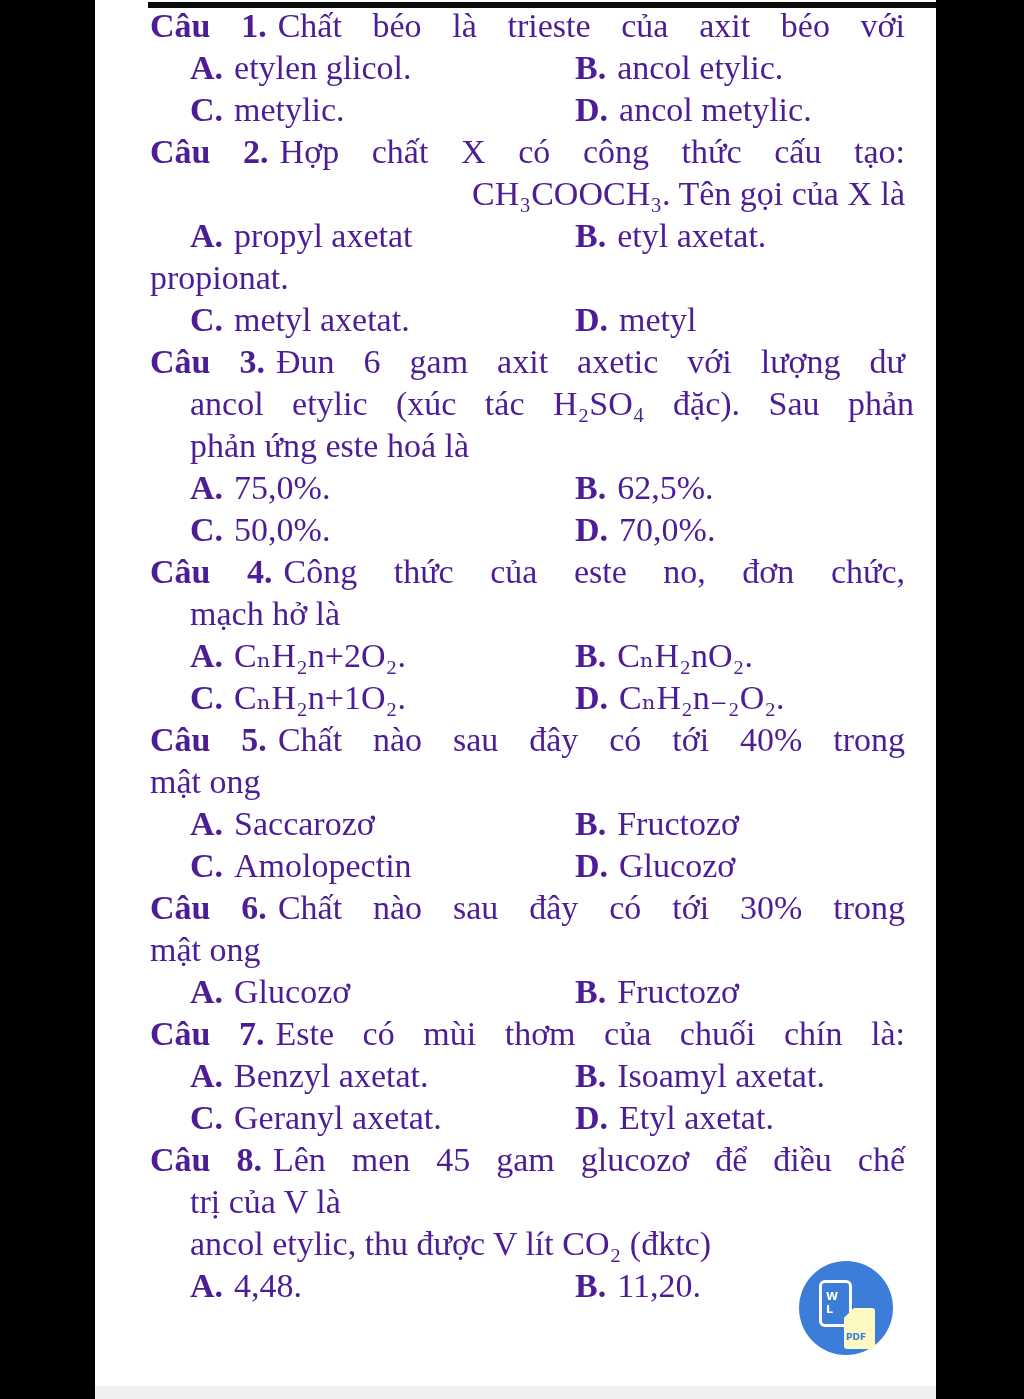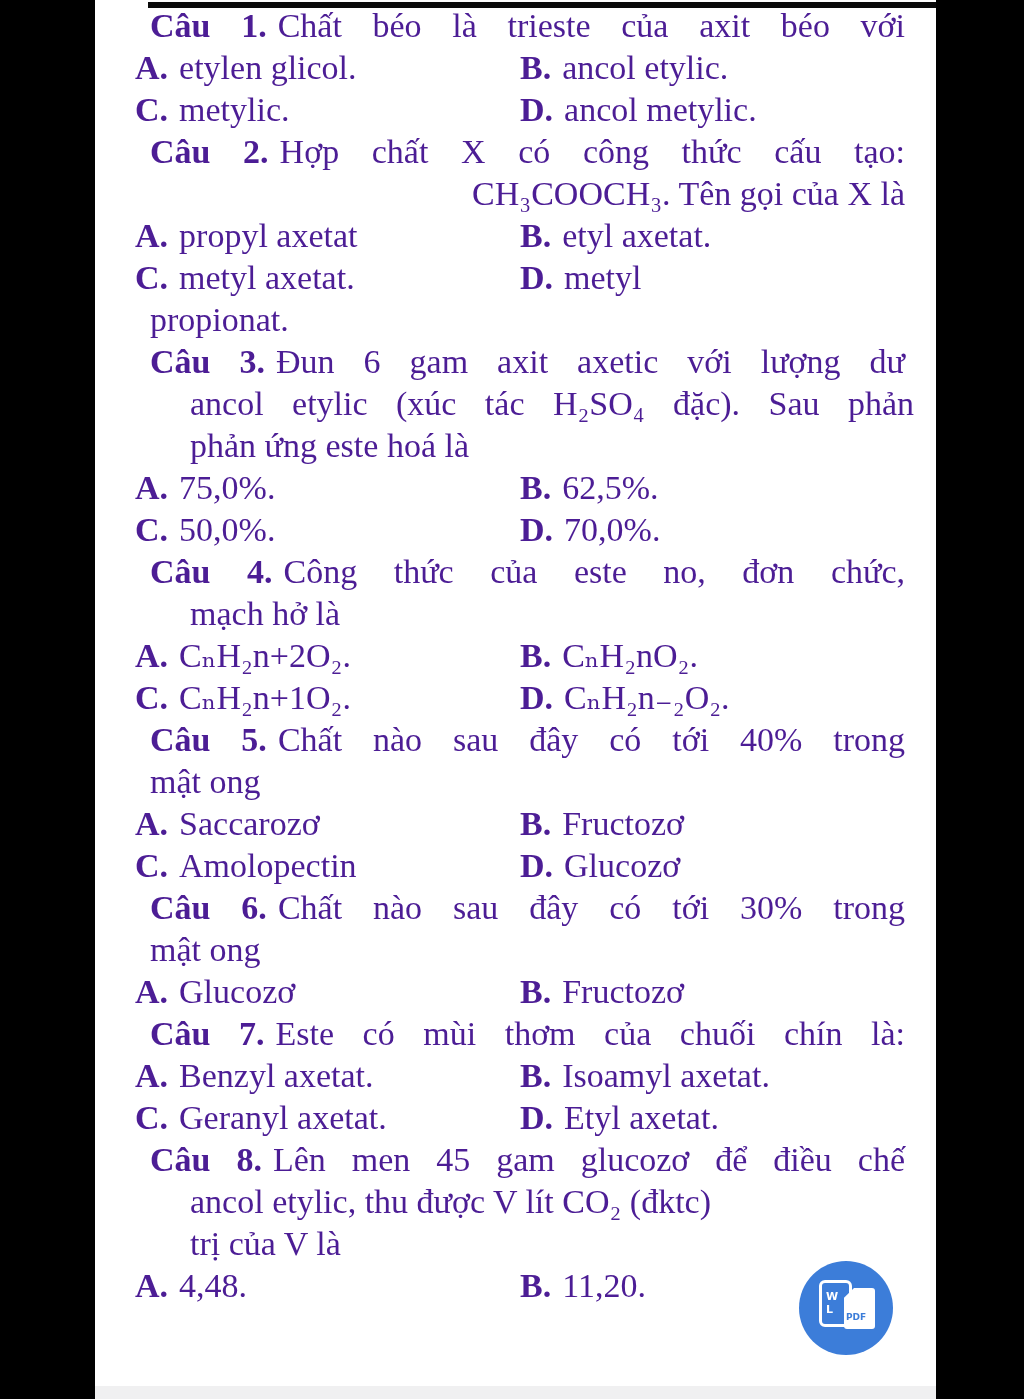--- a/index.html
+++ b/index.html
@@ -13,41 +13,41 @@
   .bar.right{left:936px;width:88px}
   .content{position:absolute;left:95px;top:0;width:841px;height:1399px;background:#fff;overflow:hidden}
   .top-rule{position:absolute;left:53px;top:2px;width:788px;height:6px;background:#0a0a0a}
   .doc{position:absolute;left:0;top:5px;width:841px}
   .row{height:42px;line-height:42px;font-size:34px;color:#4c1d95;white-space:nowrap}
   .row.q{padding-left:55px;padding-right:31px}
   .row.cont{padding-left:95px;padding-right:22px}
   .row.flush{padding-left:55px;padding-right:31px}
   .row.center{padding-left:55px;padding-right:31px;text-align:right}
   .row.justify{white-space:normal;text-align:justify;text-align-last:justify;overflow:hidden}
-  .row.opts{display:flex;padding-left:40px;padding-right:10px}
+  .row.opts{display:flex;padding-left:95px;padding-right:10px}
   .opt-a{width:385px;flex:none;overflow:hidden}
   .opt-b{flex:1 1 auto;overflow:hidden}
   .lbl,.q-lbl{font-weight:700;margin-right:11px}
   .strip{position:absolute;left:0;bottom:0;width:841px;height:13px;background:#f0f0f1}
   .pdf-btn{
     position:absolute;left:704px;top:1261px;width:94px;height:94px;border-radius:50%;
     background:#3c7dd9;border:none;padding:0;cursor:pointer;display:block;
   }
   .w-doc{
     position:absolute;left:20px;top:19px;width:33px;height:47px;box-sizing:border-box;
     border:3px solid #fff;border-radius:6px;
     display:flex;flex-direction:column;justify-content:center;align-items:flex-start;
     gap:3px;padding-left:4px;
   }
   .w-doc .mark{
     color:#fff;font-family:"DejaVu Sans","Liberation Sans",sans-serif;
     font-size:11px;font-weight:700;line-height:10px;display:block;
   }
   .pdf-page{
-    position:absolute;left:45px;top:27px;width:31px;height:41px;background:#ffffff;border-radius:3px;
+    position:absolute;left:45px;top:47px;width:31px;height:41px;background:#fef9c3;border-radius:3px;
     clip-path:polygon(0 24%,10px 0,100% 0,100% 100%,0 100%);
   }
   .pdf-label{
     position:absolute;left:2px;bottom:7px;color:#3c7dd9;
     font-family:"DejaVu Sans","Liberation Sans",sans-serif;
     font-size:9px;font-weight:700;letter-spacing:0;
   }
 </style>
 </head>
 <body>
@@ -65,25 +65,25 @@
       <div class="row opts">
         <span class="opt-a"><b class="lbl">C.</b><span>metylic.</span></span>
         <span class="opt-b"><b class="lbl">D.</b><span>ancol metylic.</span></span>
       </div>
       <div class="row q justify"><b class="q-lbl">Câu 2.</b><span>Hợp chất X có công thức cấu tạo:</span></div>
       <div class="row center"><span>CH₃COOCH₃. Tên gọi của X là</span></div>
       <div class="row opts">
         <span class="opt-a"><b class="lbl">A.</b><span>propyl axetat</span></span>
         <span class="opt-b"><b class="lbl">B.</b><span>etyl axetat.</span></span>
       </div>
+      <div class="row flush"><span>propionat.</span></div>
       <div class="row opts">
         <span class="opt-a"><b class="lbl">C.</b><span>metyl axetat.</span></span>
         <span class="opt-b"><b class="lbl">D.</b><span>metyl</span></span>
       </div>
-      <div class="row flush"><span>propionat.</span></div>
       <div class="row q justify"><b class="q-lbl">Câu 3.</b><span>Đun 6 gam axit axetic với lượng dư</span></div>
       <div class="row cont justify"><span>ancol etylic (xúc tác H₂SO₄ đặc). Sau phản</span></div>
       <div class="row cont"><span>phản ứng este hoá là</span></div>
       <div class="row opts">
         <span class="opt-a"><b class="lbl">A.</b><span>75,0%.</span></span>
         <span class="opt-b"><b class="lbl">B.</b><span>62,5%.</span></span>
       </div>
       <div class="row opts">
         <span class="opt-a"><b class="lbl">C.</b><span>50,0%.</span></span>
         <span class="opt-b"><b class="lbl">D.</b><span>70,0%.</span></span>
@@ -117,22 +117,22 @@
       <div class="row q justify"><b class="q-lbl">Câu 7.</b><span>Este có mùi thơm của chuối chín là:</span></div>
       <div class="row opts">
         <span class="opt-a"><b class="lbl">A.</b><span>Benzyl axetat.</span></span>
         <span class="opt-b"><b class="lbl">B.</b><span>Isoamyl axetat.</span></span>
       </div>
       <div class="row opts">
         <span class="opt-a"><b class="lbl">C.</b><span>Geranyl axetat.</span></span>
         <span class="opt-b"><b class="lbl">D.</b><span>Etyl axetat.</span></span>
       </div>
       <div class="row q justify"><b class="q-lbl">Câu 8.</b><span>Lên men 45 gam glucozơ để điều chế</span></div>
+      <div class="row cont"><span>trị của V là</span></div>
       <div class="row cont"><span>ancol etylic, thu được V lít CO₂ (đktc)</span></div>
-      <div class="row cont"><span>trị của V là</span></div>
       <div class="row opts">
         <span class="opt-a"><b class="lbl">A.</b><span>4,48.</span></span>
         <span class="opt-b"><b class="lbl">B.</b><span>11,20.</span></span>
       </div>
     </div>
   <div class="strip"></div>
   <button class="pdf-btn">
     <span class="w-doc">
       <span class="mark">W</span>
       <span class="mark">L</span>

